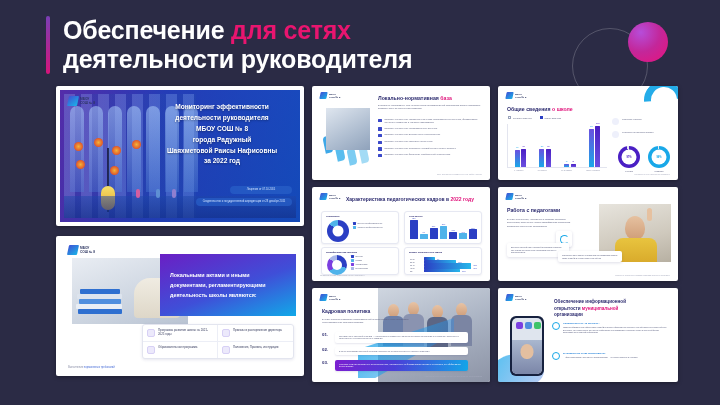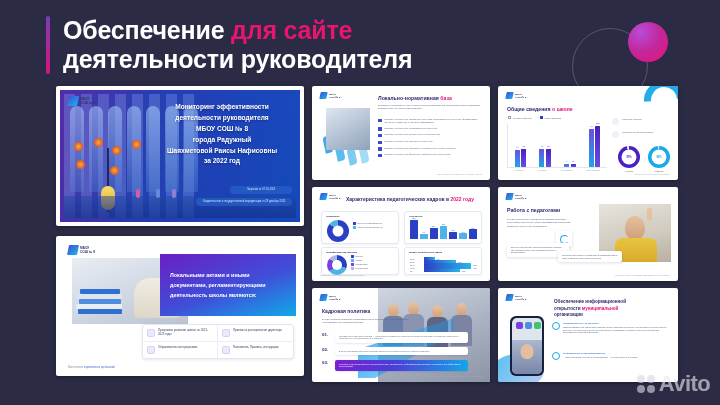--- a/index.html
+++ b/index.html
@@ -373,21 +373,21 @@
 <div id="root">
 
   <div class="deco-ring"></div>
   <div class="deco-sphere"></div>
 
   <div class="header">
     <div class="accent-bar"></div>
     <div class="title-block">
       <div class="title-line">
         <span>Обеспечение</span>
-        <span class="title-accent">для сайте</span>
+        <span class="title-accent">для сетях</span>
       </div>
       <div class="title-line">деятельности руководителя</div>
     </div>
   </div>
 
   <div class="grid">
 
     <div class="slide s-big1">
       <div class="s1-bg">
         <div class="s1-building"></div>
@@ -859,23 +859,14 @@
         <div>
           <div class="r3-sec-h">В социальных сетях представлены</div>
           <div class="r3-sec-p">— фото материалов с актуальных мероприятиями
 — об общих вопросах и условиях</div>
         </div>
       </div>
     </div>
 
   </div>
 
-  <div class="watermark">
-    <div class="wm-dots">
-      <div class="wm-dot"></div>
-        <div class="wm-dot"></div>
-      <div class="wm-dot"></div>
-        <div class="wm-dot"></div>
-    </div>
-    <div class="wm-text">Avito</div>
-  </div>
 
 </div>
 
 </body></html>

